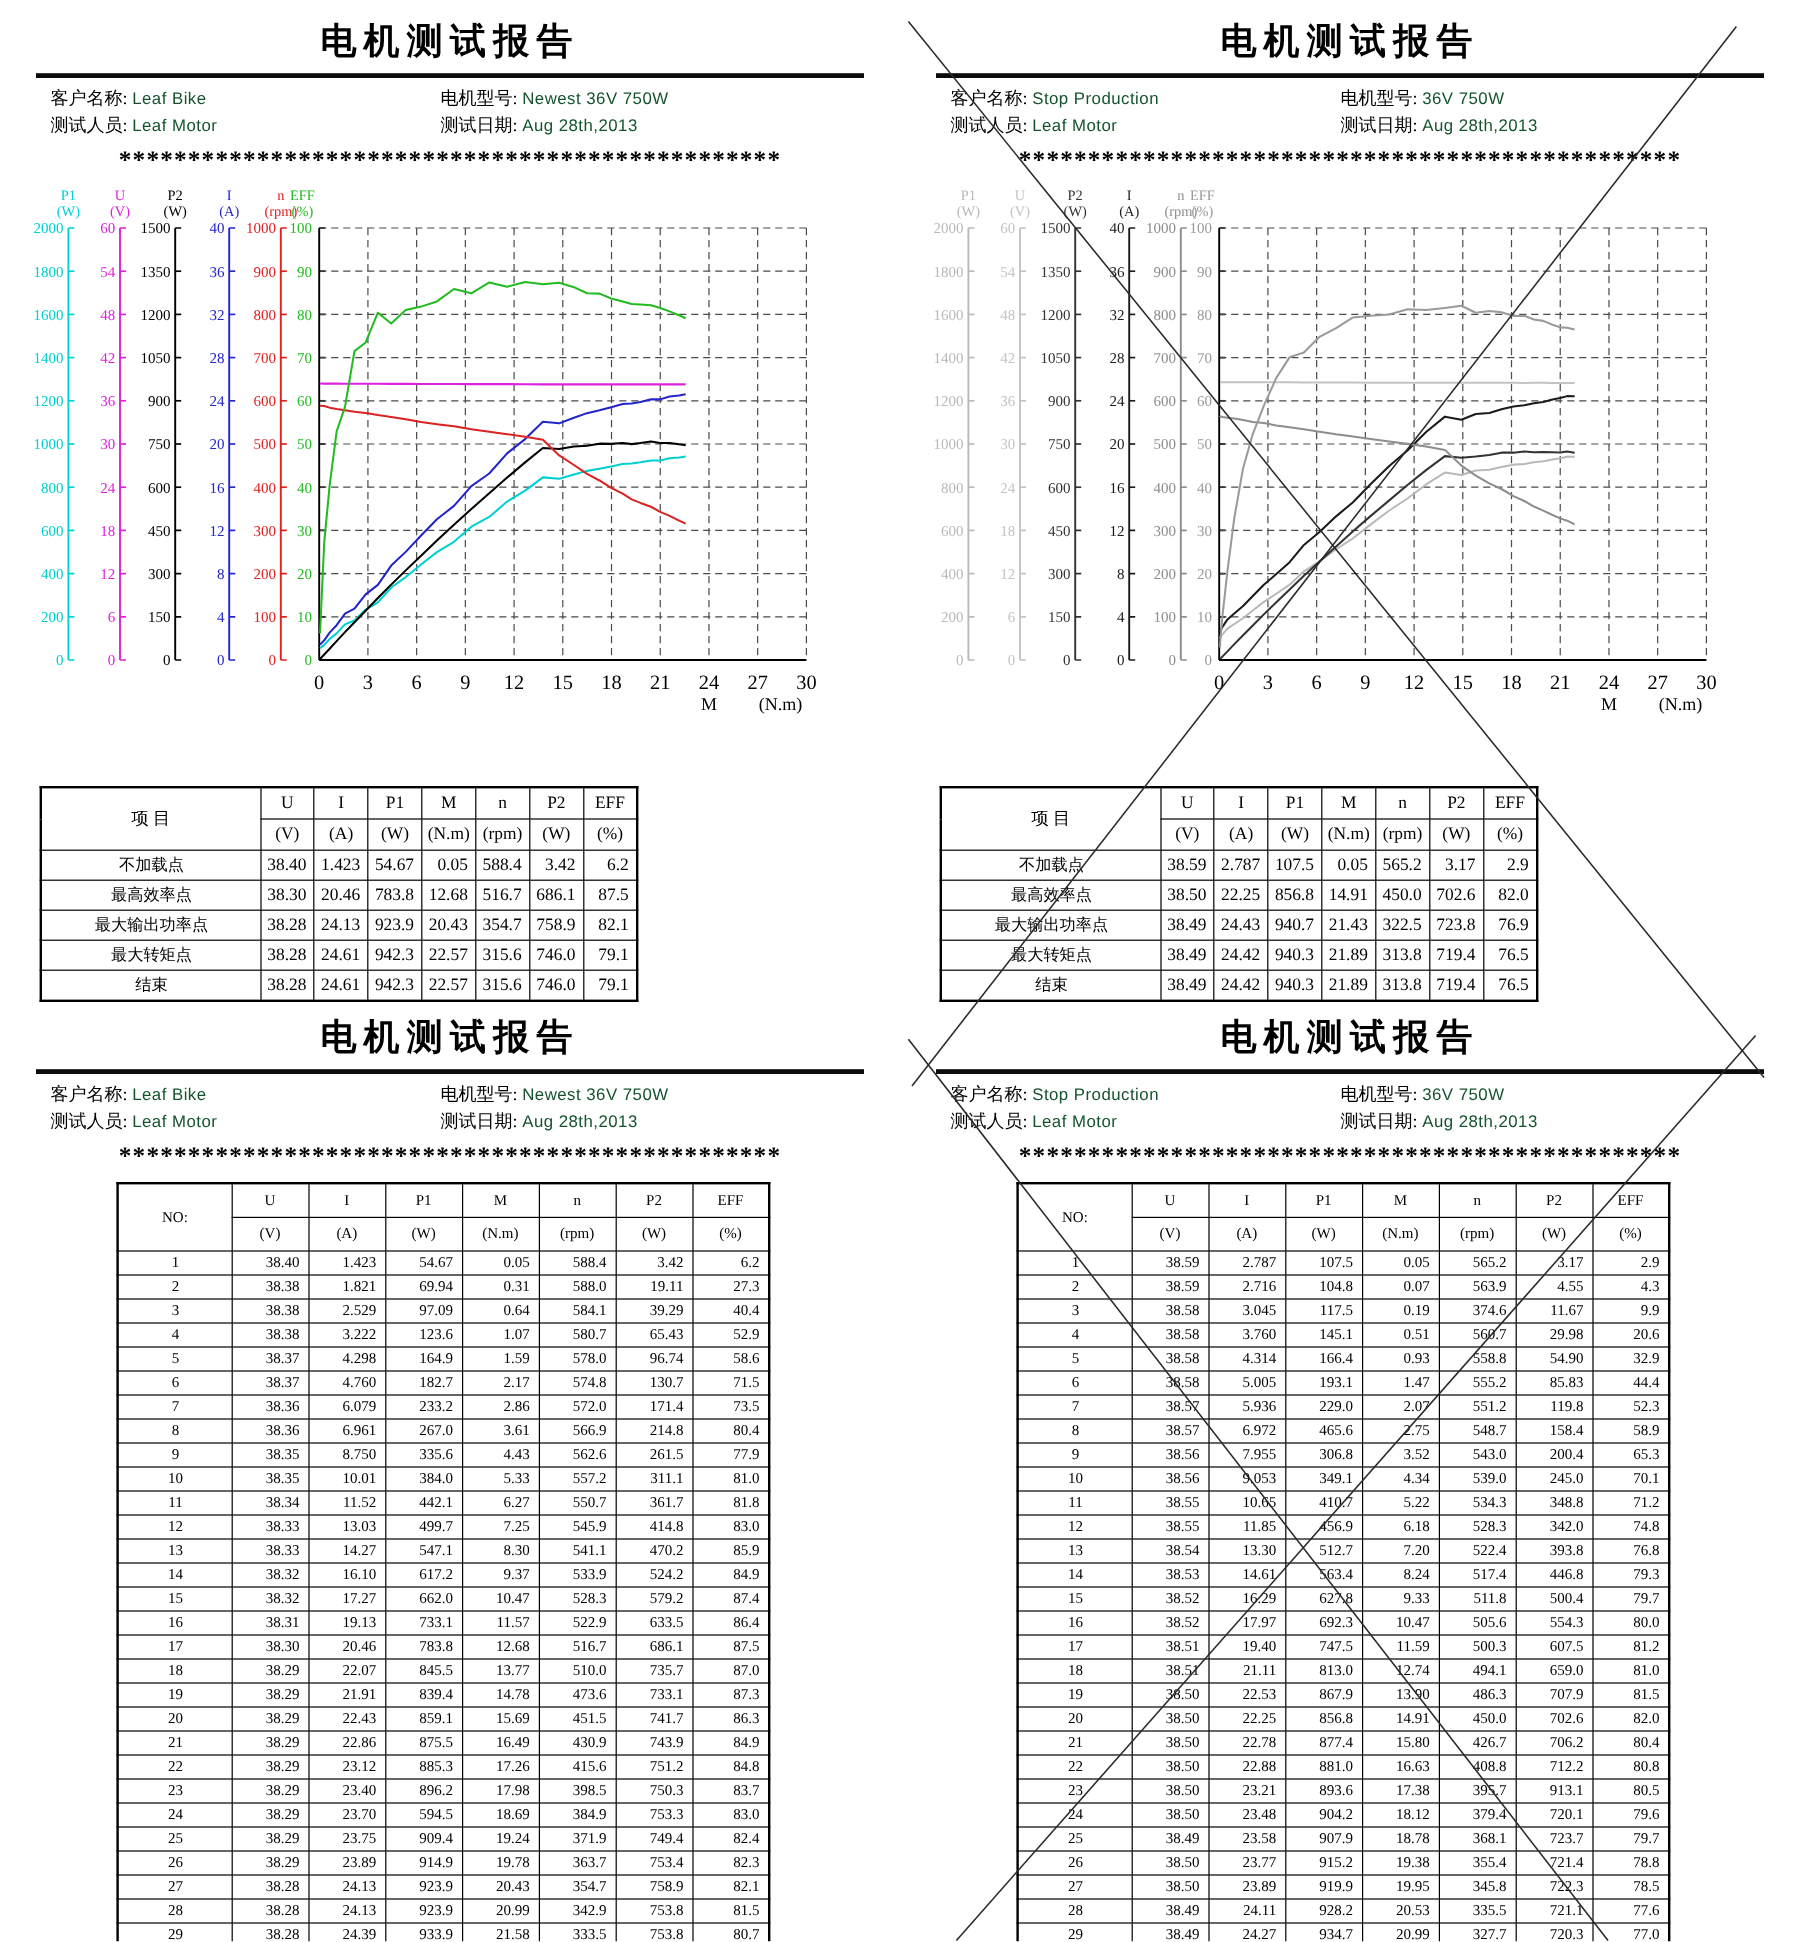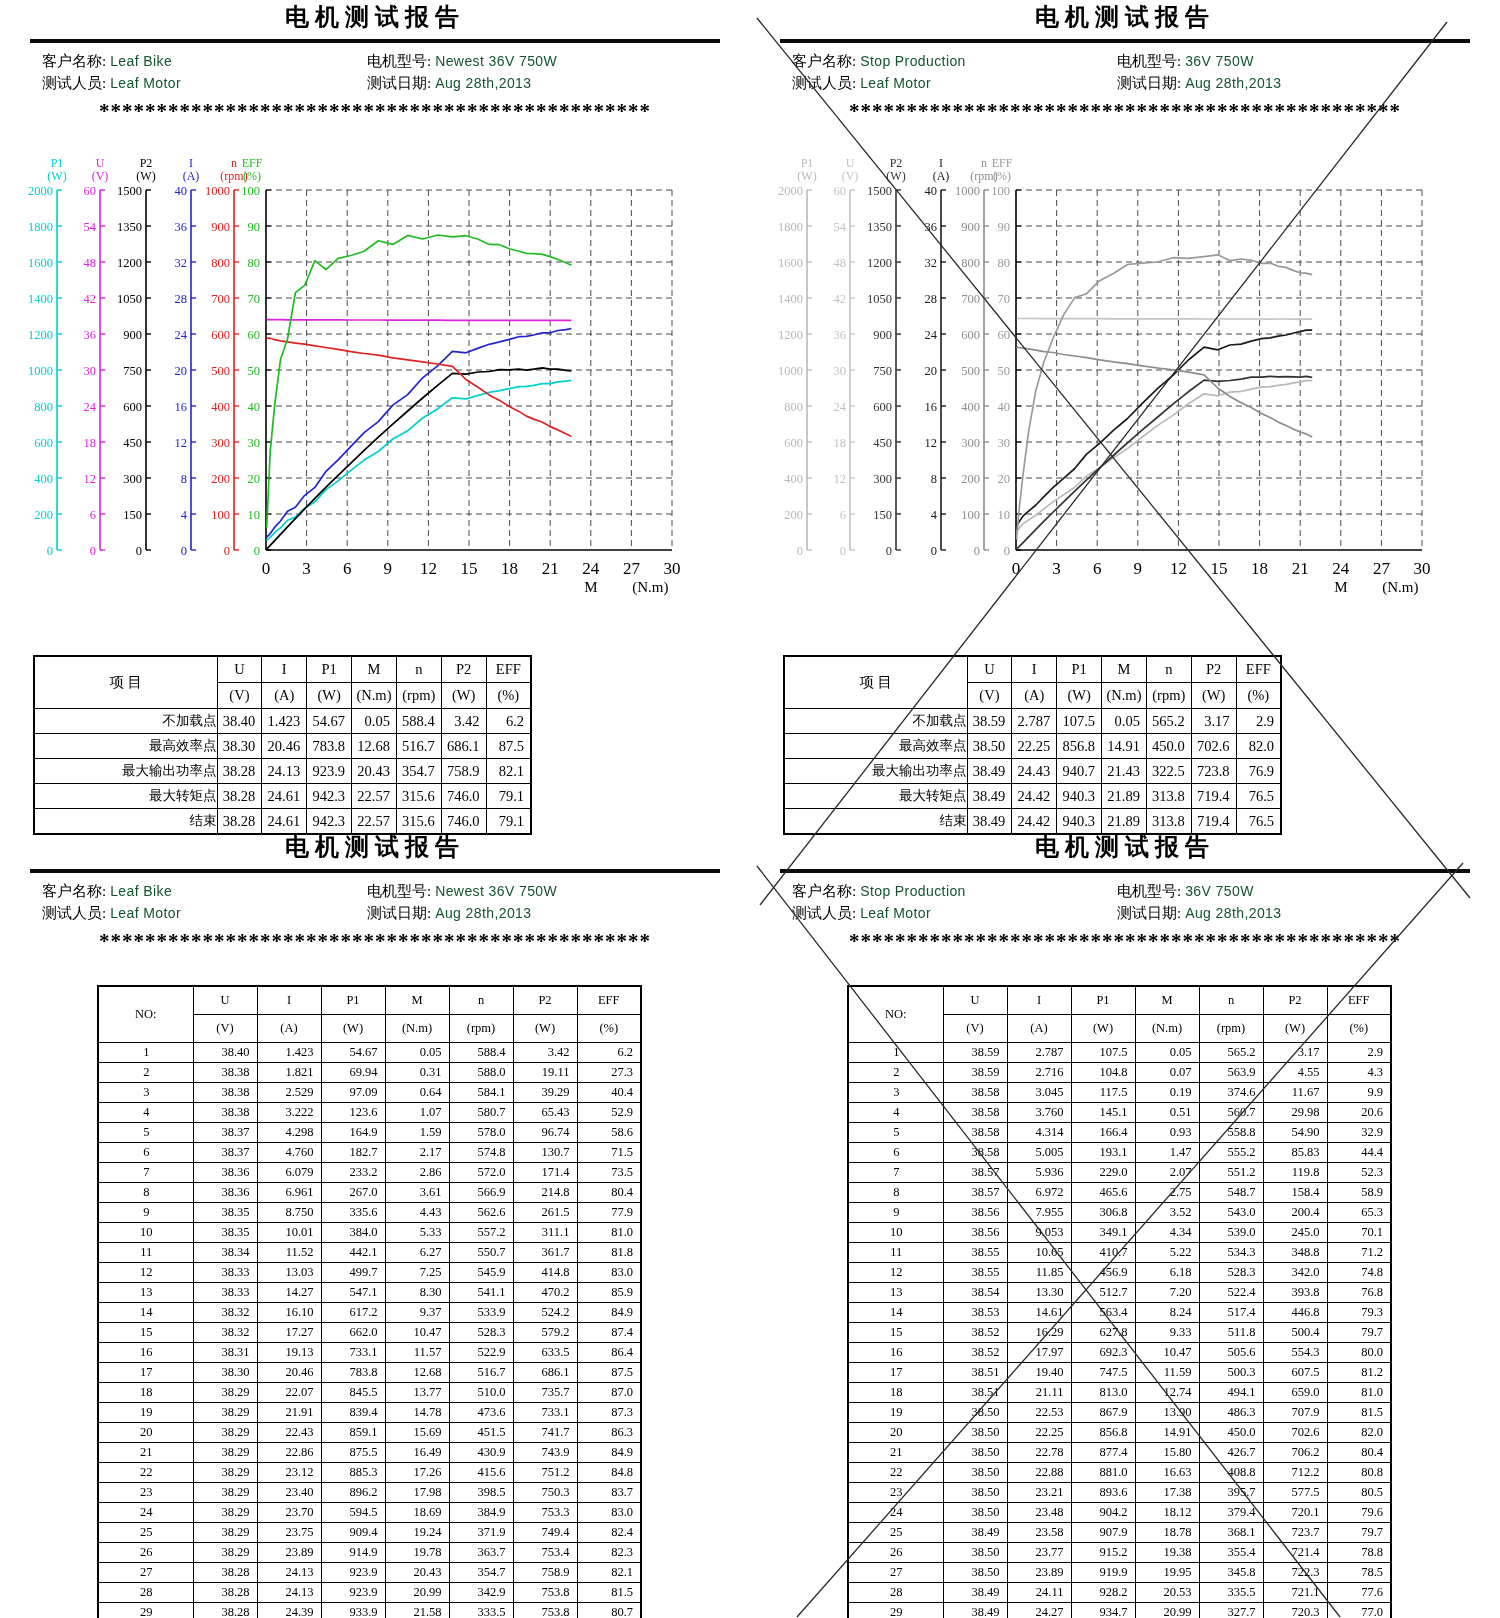--- a/index.html
+++ b/index.html
@@ -1,35 +1,35 @@
 <!DOCTYPE html>
 <html><head>
 <meta charset="utf-8">
 <style>
   html,body{margin:0;padding:0;background:#fff;}
   #page{position:relative;width:1500px;height:1618px;background:#ffffff;color:#000;
         font-family:"Liberation Serif",serif;overflow:hidden;}
   .quad{position:absolute;width:750px;}
-  .rp-title{text-align:center;font-size:24px;font-weight:bold;letter-spacing:6px;padding-top:1px;}
+  .rp-title{text-align:center;font-size:30px;font-weight:bold;letter-spacing:6px;padding-top:14px;}
   .rp-rule{height:4px;background:#0b0b0b;margin:6px 30px 0 30px;}
   .rp-info{display:grid;grid-template-columns:325px 1fr;margin:7px 0 0 42px;line-height:21px;}
   .rp-info .cell{white-space:nowrap;}
   .lbl{font-size:15px;text-align:center;}
   .val{font-family:"Liberation Sans",sans-serif;font-size:14px;letter-spacing:.4px;color:#14532d;}
   .rp-stars{font-size:21px;font-weight:bold;text-align:center;letter-spacing:1px;
             margin-top:5px;white-space:nowrap;overflow:hidden;}
   .chart-box{position:absolute;left:10px;top:148px;}
   .rpt-table{border-collapse:collapse;table-layout:fixed;background:#fff;}
   .rpt-table th,.rpt-table td{border:1px solid #000;overflow:hidden;white-space:nowrap;}
   .rpt-table{border:2px solid #000;}
   .sum-wrap{position:absolute;left:33px;top:655px;}
   .sum-table{width:499px;font-size:14.5px;}
   .sum-table th{font-weight:normal;height:23px;text-align:center;}
   .sum-table td{height:22px;text-align:right;padding-right:6px;}
-  .sum-table td.item{font-size:13.5px;padding-right:0;}
+  .sum-table td.item{font-size:13.5px;text-align:center;padding-right:0;}
   .det-wrap{position:absolute;left:97px;top:155px;}
   .det-table{width:545px;font-size:12.5px;}
   .det-table th{font-weight:normal;height:25px;text-align:center;}
   .det-table td{height:17px;text-align:right;padding-right:7px;line-height:17px;}
   .det-table td.c-no{text-align:center;padding-right:0;}
   #cross-overlay{position:absolute;left:0;top:0;pointer-events:none;}
   svg text{font-family:"Liberation Serif",serif;}
 </style>
 </head>
 <body>
@@ -1253,21 +1253,21 @@
               <td>712.2</td>
               <td>80.8</td>
             </tr>
             <tr>
               <td class="c-no">23</td>
               <td>38.50</td>
               <td>23.21</td>
               <td>893.6</td>
               <td>17.38</td>
               <td>395.7</td>
-              <td>577.5</td>
+              <td>913.1</td>
               <td>80.5</td>
             </tr>
             <tr>
               <td class="c-no">24</td>
               <td>38.50</td>
               <td>23.48</td>
               <td>904.2</td>
               <td>18.12</td>
               <td>379.4</td>
               <td>720.1</td>

